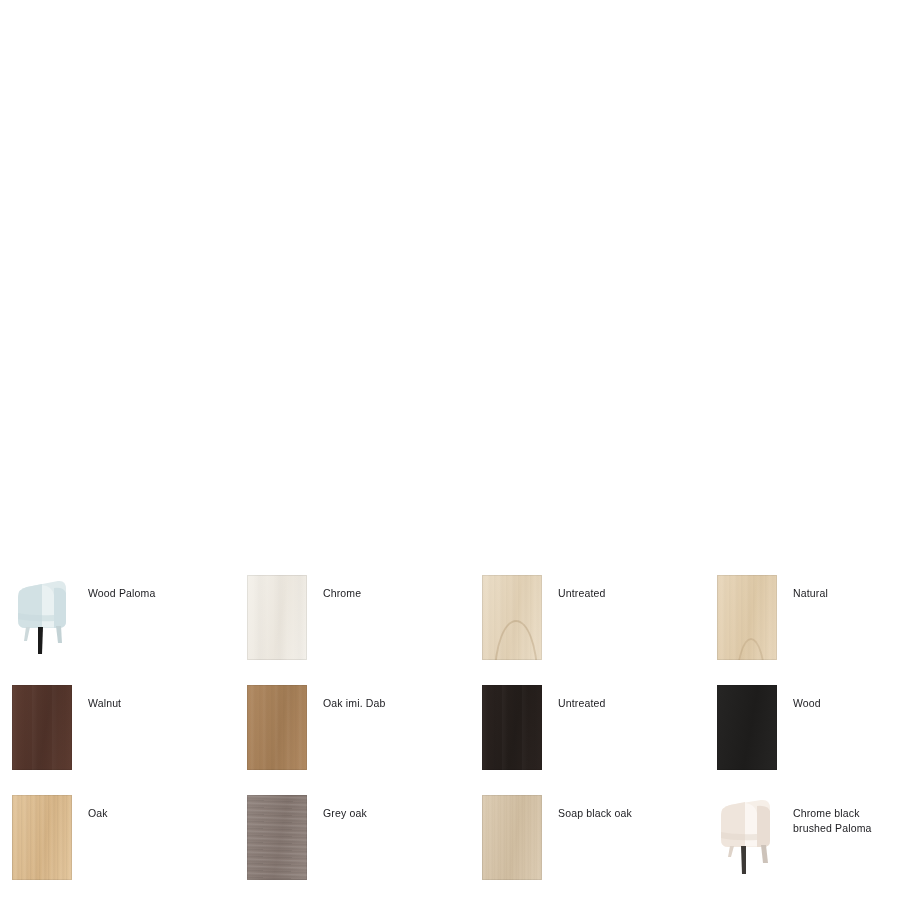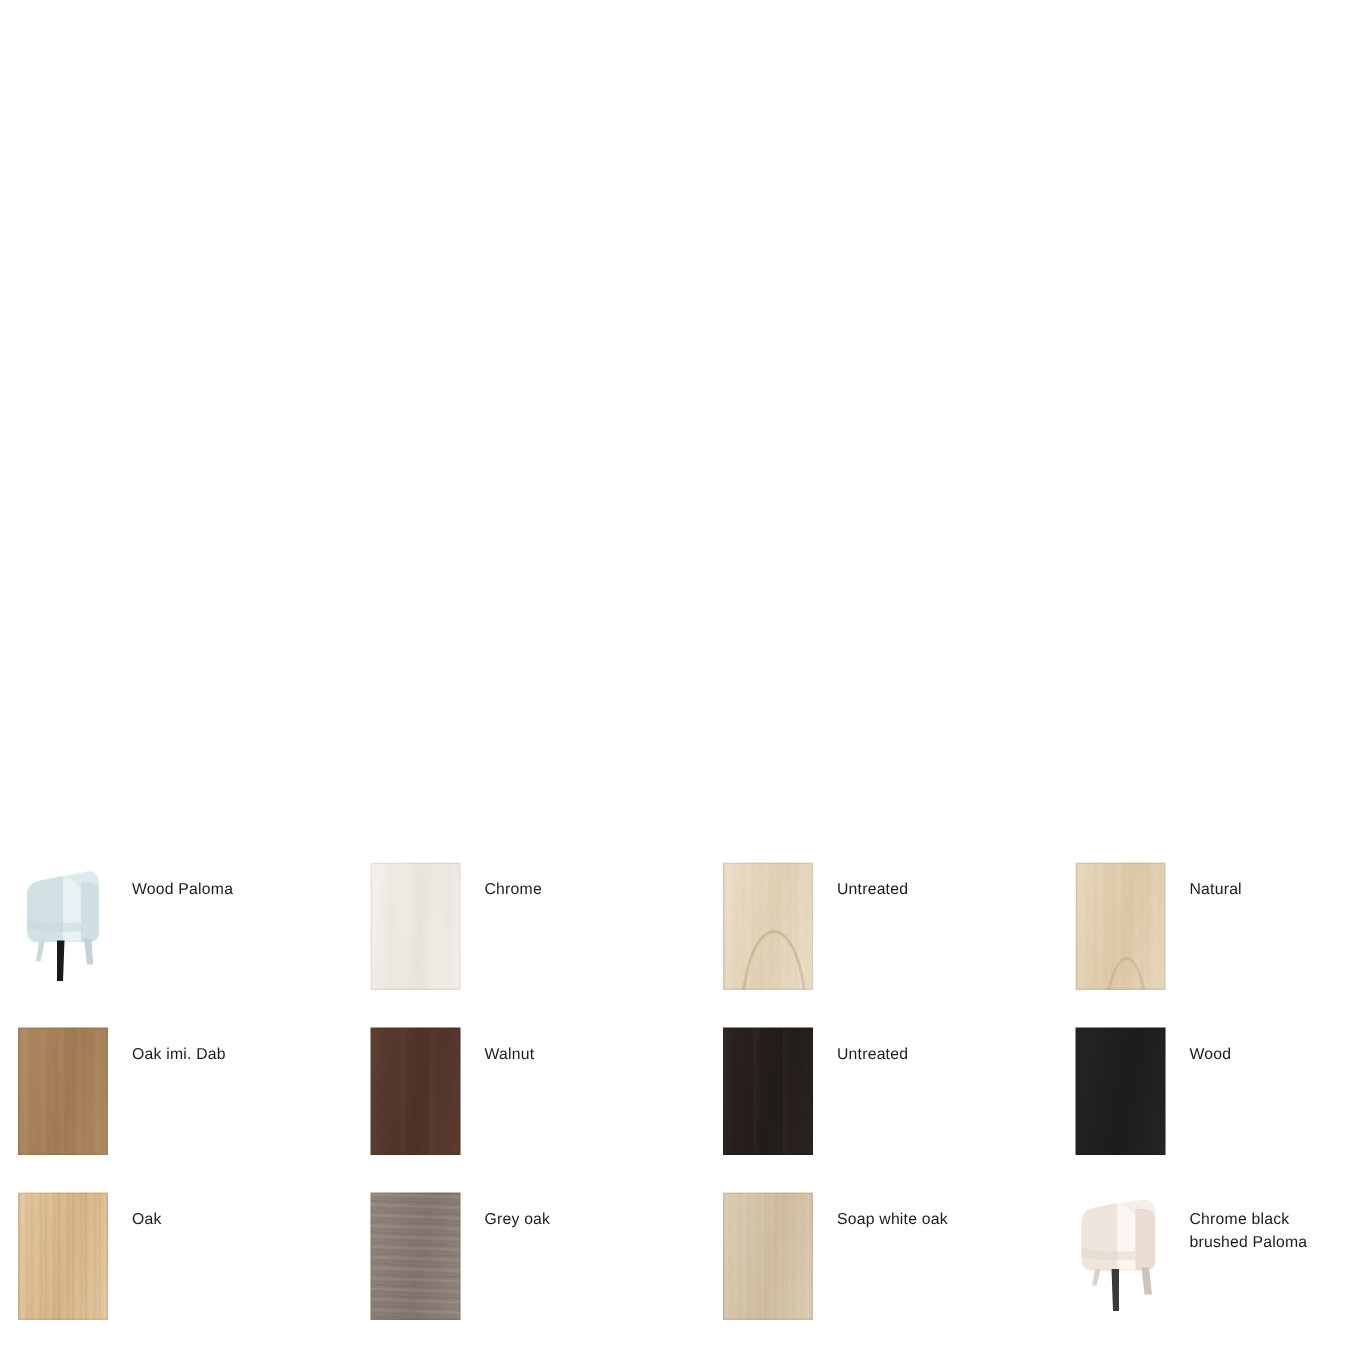--- a/index.html
+++ b/index.html
@@ -201,30 +201,30 @@
     <div class="swatch-chip chip-border grain-v-soft grain-arch" id="chip-untreated" style="background: linear-gradient(100deg, rgb(236, 223, 201) 0%, rgb(224, 207, 179) 55%, rgb(236, 223, 201) 100%);"></div>
     <div class="swatch-label">Untreated</div>
   </div>
 
   <div class="swatch-cell">
     <div class="swatch-chip chip-border grain-v-soft grain-arch2" id="chip-natural" style="background: linear-gradient(100deg, rgb(233, 216, 189) 0%, rgb(221, 200, 166) 55%, rgb(233, 216, 189) 100%);"></div>
     <div class="swatch-label">Natural</div>
   </div>
 
   <div class="swatch-cell">
+    <div class="swatch-chip chip-border grain-flat" id="chip-walnut" style="background: linear-gradient(100deg, rgb(93, 60, 49) 0%, rgb(78, 49, 40) 55%, rgb(93, 60, 49) 100%);"></div>
+    <div class="swatch-label">Walnut</div>
+  </div>
+
+  <div class="swatch-cell">
     <div class="swatch-chip chip-border grain-v-soft" id="chip-oak-imi-dab" style="background: linear-gradient(100deg, rgb(177, 138, 98) 0%, rgb(160, 122, 83) 55%, rgb(177, 138, 98) 100%);"></div>
     <div class="swatch-label">Oak imi. Dab</div>
   </div>
 
   <div class="swatch-cell">
-    <div class="swatch-chip chip-border grain-flat" id="chip-walnut" style="background: linear-gradient(100deg, rgb(93, 60, 49) 0%, rgb(78, 49, 40) 55%, rgb(93, 60, 49) 100%);"></div>
-    <div class="swatch-label">Walnut</div>
-  </div>
-
-  <div class="swatch-cell">
     <div class="swatch-chip chip-border grain-flat" id="chip-colonial" style="background: linear-gradient(100deg, rgb(43, 35, 32) 0%, rgb(34, 28, 25) 55%, rgb(43, 35, 32) 100%);"></div>
     <div class="swatch-label">Untreated</div>
   </div>
 
   <div class="swatch-cell">
     <div class="swatch-chip chip-border" id="chip-black" style="background: linear-gradient(100deg, rgb(38, 37, 36) 0%, rgb(29, 28, 27) 55%, rgb(38, 37, 36) 100%);"></div>
     <div class="swatch-label">Wood</div>
   </div>
 
   <div class="swatch-cell">
@@ -232,21 +232,21 @@
     <div class="swatch-label">Oak</div>
   </div>
 
   <div class="swatch-cell">
     <div class="swatch-chip chip-border grain-h" id="chip-grey-oak" style="background: linear-gradient(100deg, rgb(147, 134, 128) 0%, rgb(131, 117, 111) 55%, rgb(147, 134, 128) 100%);"></div>
     <div class="swatch-label">Grey oak</div>
   </div>
 
   <div class="swatch-cell">
     <div class="swatch-chip chip-border grain-fine" id="chip-soap-white-oak" style="background: linear-gradient(100deg, rgb(221, 205, 180) 0%, rgb(207, 188, 159) 55%, rgb(221, 205, 180) 100%);"></div>
-    <div class="swatch-label">Soap white oak</div>
+    <div class="swatch-label">Soap black oak</div>
   </div>
 
   <div class="swatch-cell">
     <div class="swatch-chip chair">
       <svg width="60" height="85" viewBox="0 0 60 85">
         <path d="M4 44 L4 20 Q4 12 13 10 L44 5 Q53 4 53 13 L53 46 Q53 52 46 52 L11 52 Q4 52 4 44 Z" fill="#f6efe8"></path>
         <path d="M4 44 L4 20 Q4 12 13 10 L28 7 L28 52 L11 52 Q4 52 4 44 Z" fill="#efe5dc"></path>
         <path d="M28 8 Q38 9 40 18 L40 51 L28 51 Z" fill="#fbf6f2"></path>
         <path d="M40 11 Q51 10 53 16 L53 46 Q53 52 46 52 L40 52 Z" fill="#e9ddd3"></path>
         <path d="M4 37 Q18 40 40 39 L40 45 Q18 46 4 43 Z" fill="#e2d5c9" opacity="0.5"></path>

